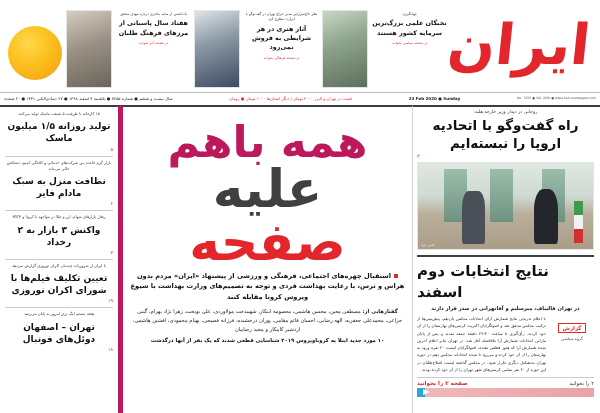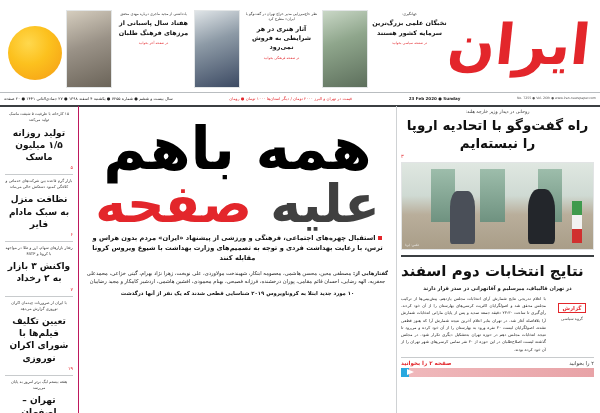--- a/index.html
+++ b/index.html
@@ -47,35 +47,35 @@
     display:flex;flex-direction:row;align-items:center;justify-content:space-between;
     height:10px;padding:0 4px;font-size:4.1px;color:#222;letter-spacing:0;
   }
   .rulebar .seg{white-space:nowrap;}
   .rulebar .segred{color:#e3262b;}
   .rulebar .segeng{direction:ltr;font-size:4.1px;font-weight:bold;}
   .rulebar .segtiny{direction:ltr;font-size:3.2px;color:#555;}
 
   
   .body{position:absolute;top:106px;left:0;right:0;bottom:0;display:flex;flex-direction:row;}
-  .col-right{width:204px;flex:none;padding:2px 6px 0 4px;border-left:1px solid #cfd2d4;box-sizing:border-box;}
+  .col-right{width:188px;flex:none;padding:2px 6px 0 4px;border-left:1px solid #cfd2d4;box-sizing:border-box;}
   .col-center{flex:1;padding:2px 6px 0 6px;box-sizing:border-box;}
-  .col-left{width:79px;flex:none;padding:2px 5px 0 5px;border-right:1px solid #be185d;box-sizing:border-box;}
+  .col-left{width:123px;flex:none;padding:2px 5px 0 5px;border-right:5px solid #be185d;box-sizing:border-box;}
 
   
   .brief{padding:3px 0 4px 0;border-bottom:1px solid #c8cbcd;text-align:center;}
   .brief:last-child{border-bottom:none;}
   .brief .bkicker{font-size:3.9px;line-height:1.6;color:#3a3a3a;}
   .brief .btitle{font-size:9px;font-weight:bold;line-height:1.35;color:#111;margin-top:3px;}
   .brief .bpage{font-size:4.6px;color:#e3262b;margin-top:2px;text-align:right;direction:ltr;}
 
   
   .overline{text-align:center;font-size:8.6px;font-weight:bold;color:#111;margin:2px 0 2px 0;line-height:1.4;}
   .bighead{text-align:center;margin:2px 0 0 0;}
-  .bighead .l1{font-size:59px;font-weight:bold;line-height:0.98;color:#000000;letter-spacing:-1px;margin-top:12px;}
+  .bighead .l1{font-size:44px;font-weight:bold;line-height:0.98;color:#be185d;letter-spacing:-1px;margin-top:12px;}
   .bighead .l2{font-size:52px;font-weight:bold;line-height:1.02;letter-spacing:-1px;}
   .bighead .l2 .blk{color:#404040;}
   .bighead .l2 .red{color:#e3262b;}
   .lead{margin-top:2px;text-align:center;}
   .lead .sq{display:inline-block;width:4px;height:4px;background:#e3262b;margin-left:3px;vertical-align:middle;}
   .lead p{margin:0;font-size:6.6px;font-weight:bold;line-height:1.55;color:#111;}
   .credits{margin-top:5px;text-align:center;font-size:5.2px;line-height:1.7;color:#222;}
   .credits .clabel{font-weight:bold;}
   .lastline{margin-top:4px;text-align:center;font-size:5.3px;font-weight:bold;color:#111;}
 

